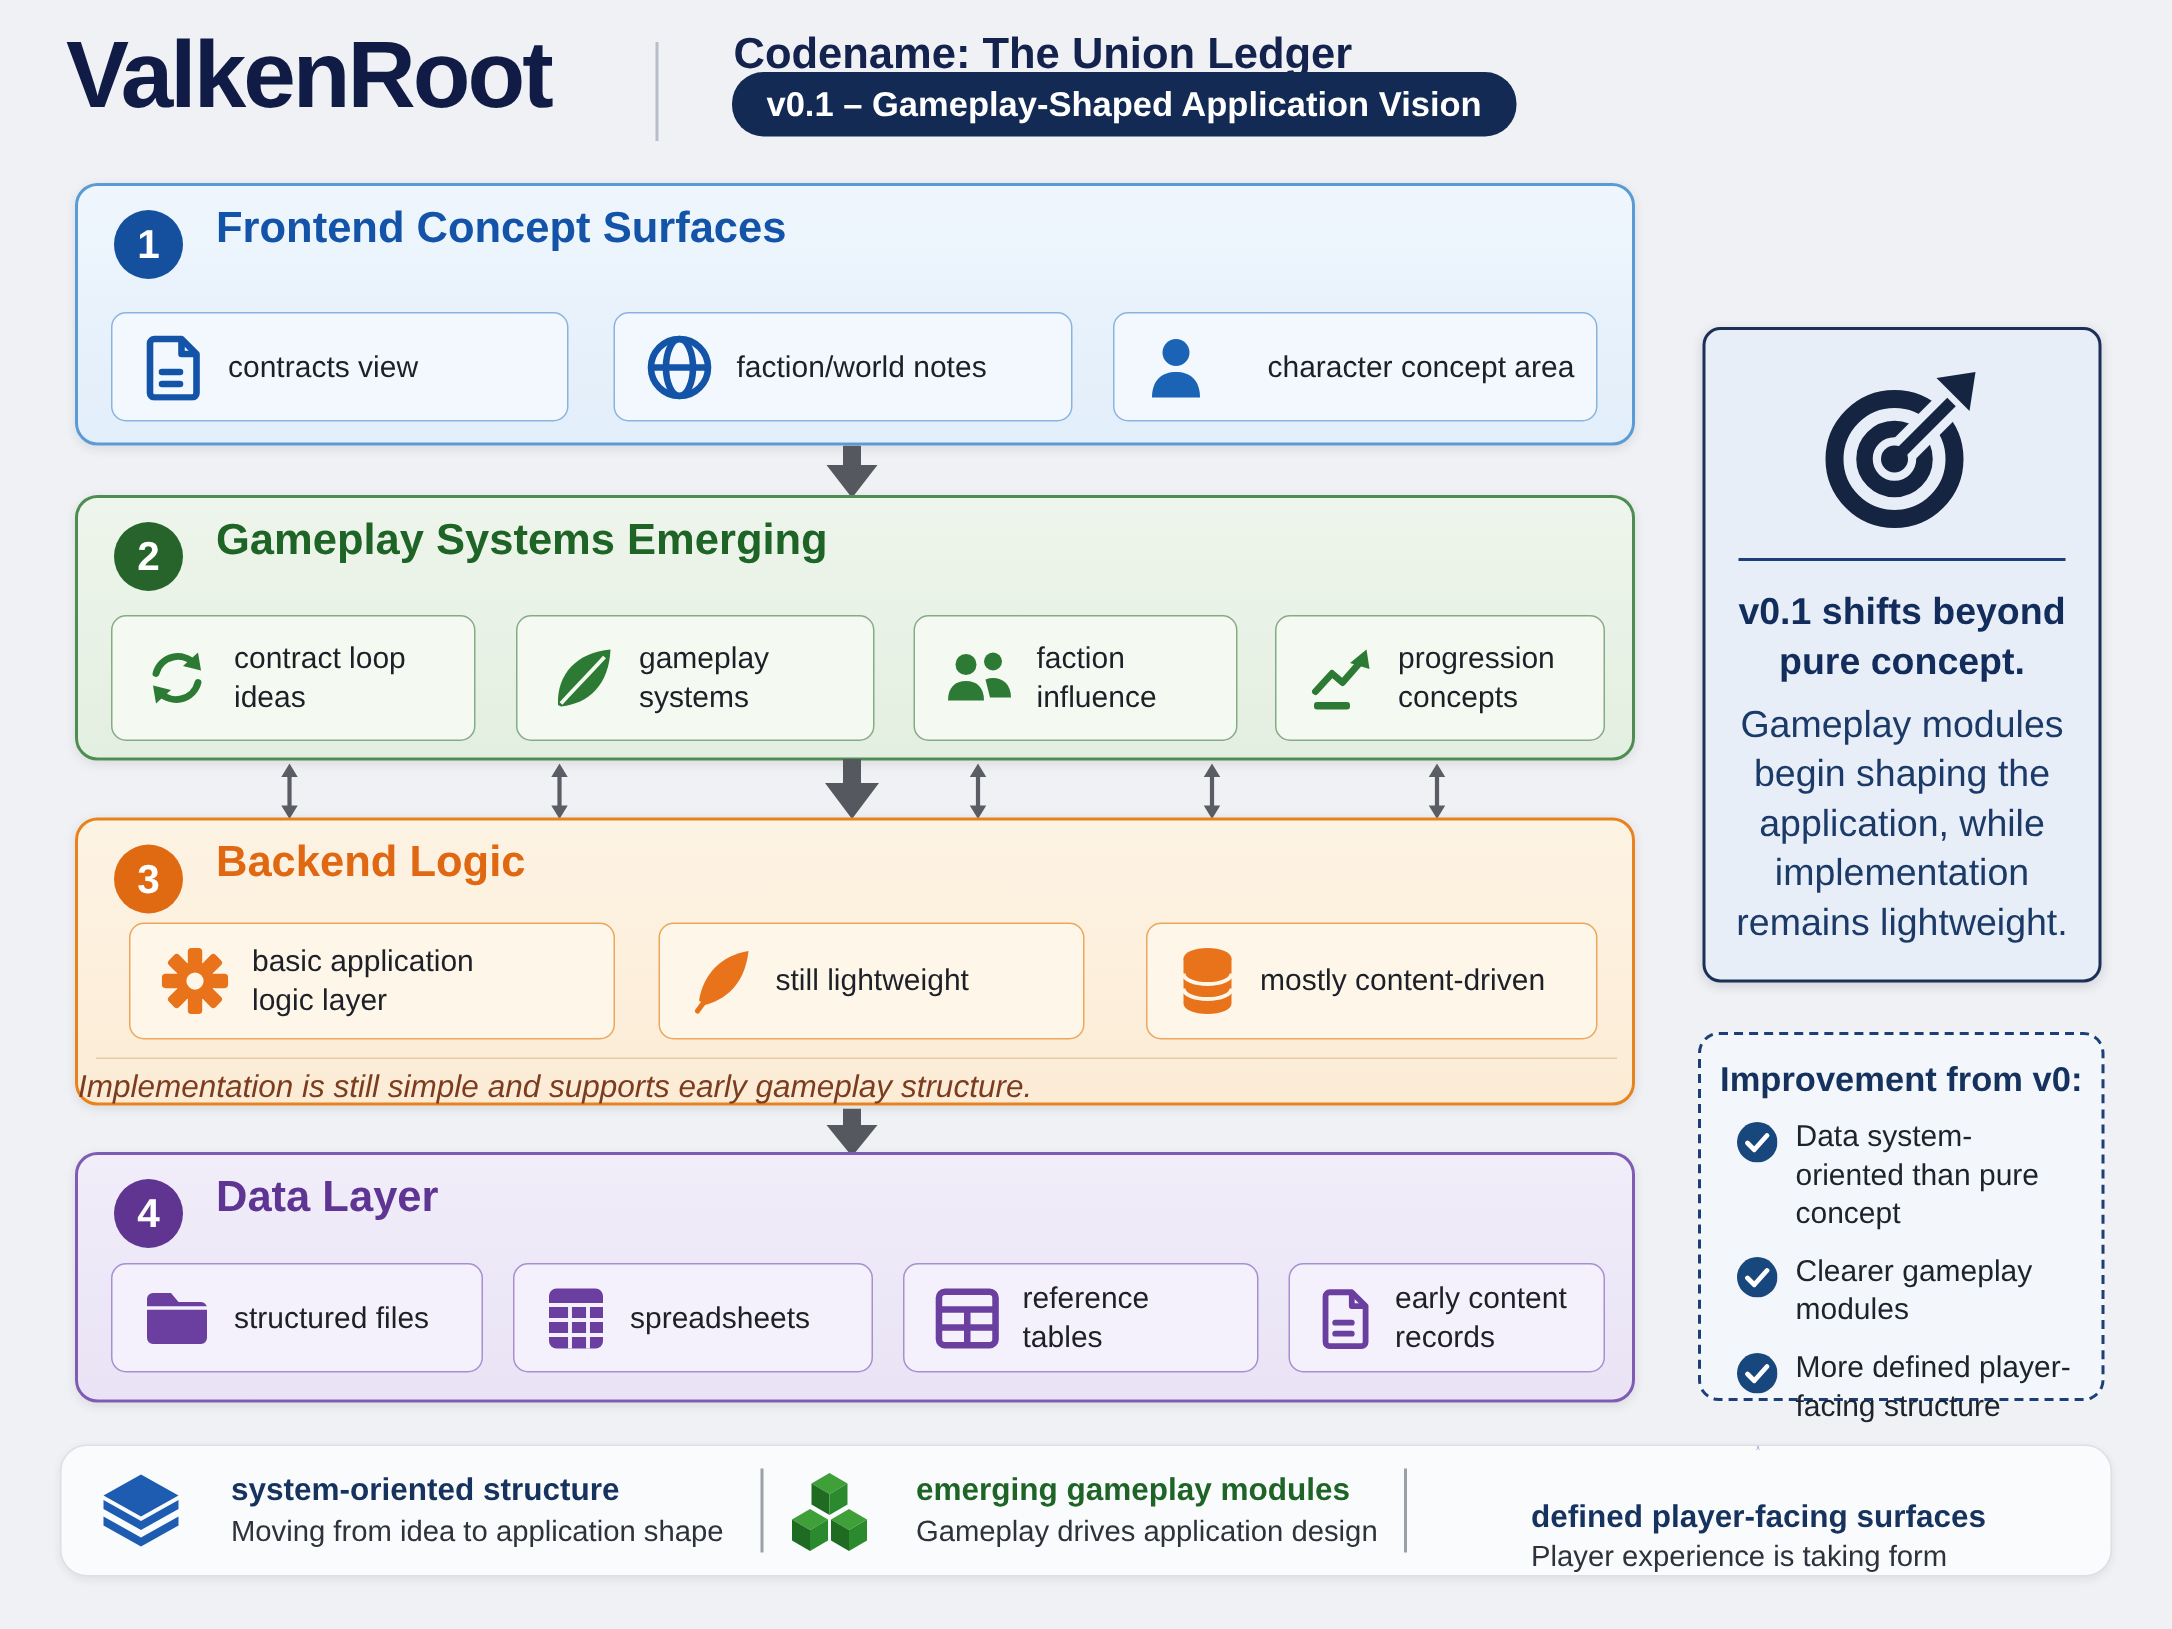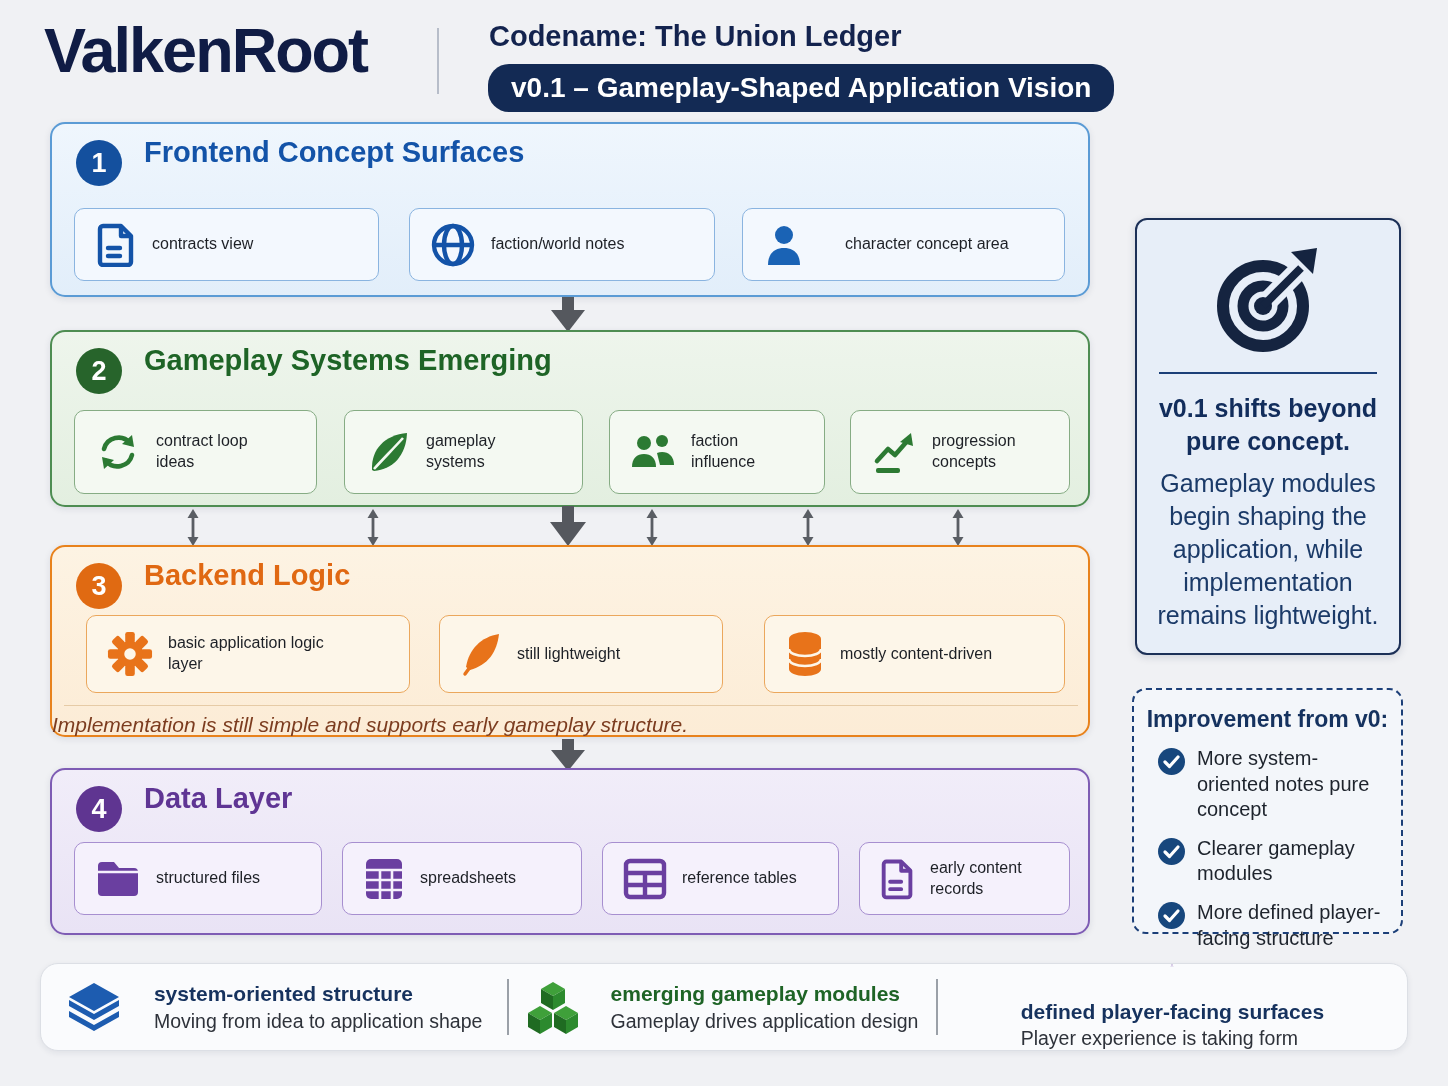--- a/index.html
+++ b/index.html
@@ -4,40 +4,40 @@
 <style>
   * { margin:0; padding:0; box-sizing:border-box; }
   html,body { background:#eef0f3; }
   body { font-family:"Liberation Sans", sans-serif; }
   .canvas { position:relative; width:1448px; height:1086px; background:#f0f1f4; overflow:hidden; }
 
   
   .logo { position:absolute; left:44px; top:14px; font-size:63px; font-weight:bold; letter-spacing:-2px; color:#101c45; }
   .hline { position:absolute; left:437px; top:28px; width:2px; height:66px; background:#b7bdc9; }
   .codename { position:absolute; left:489px; top:20px; font-size:29px; font-weight:bold; color:#13234e; }
-  .pill { position:absolute; left:488px; top:64px; background:#132a54; color:#fff; font-size:28px; font-weight:bold;
+  .pill { position:absolute; left:488px; top:48px; background:#132a54; color:#fff; font-size:23px; font-weight:bold;
           padding:8px 23px; border-radius:21px; }
 
   
   .section { position:absolute; left:50px; width:1040px; border-radius:15px; box-shadow:0 2px 7px rgba(30,40,70,.10); }
   .sec1 { top:122px; height:175px; background:linear-gradient(180deg,#eff6fd,#e2eefa); border:2px solid #5b9bd5; }
   .sec2 { top:330px; height:177px; background:linear-gradient(180deg,#eef5ec,#e3efe0); border:2px solid #4e8d52; }
   .sec3 { top:545px; height:192px; background:linear-gradient(180deg,#fdf3e3,#fcecd6; ); background:linear-gradient(180deg,#fdf3e3,#fcecd6); border:2px solid #e8821c; }
   .sec4 { top:768px; height:167px; background:linear-gradient(180deg,#f1edf9,#e9e3f5); border:2px solid #7e5cb4; }
 
   .num { position:absolute; left:24px; top:16px; width:46px; height:46px; border-radius:50%;
          color:#fff; font-size:27px; font-weight:bold; display:flex; align-items:center; justify-content:center; }
   .sec-title { position:absolute; left:92px; top:12px; font-size:29px; font-weight:bold; }
   .sec1 .num { background:#14509e; } .sec1 .sec-title { color:#1353a8; }
   .sec2 .num { background:#27642b; } .sec2 .sec-title { color:#1e6426; }
   .sec3 .num { background:#e06a12; } .sec3 .sec-title { color:#e06812; }
   .sec4 .num { background:#5f3591; } .sec4 .sec-title { color:#5f3594; }
 
   .card { position:absolute; display:flex; align-items:center; gap:15px; padding:0 14px 0 20px;
-          border-radius:10px; font-size:16px; color:#1d2026; }
+          border-radius:10px; font-size:20px; color:#1d2026; }
   .sec1 .card { border:1.5px solid #8ab4e0; background:#f3f8fe; top:84px; height:73px; }
   .sec2 .card { border:1.5px solid #86ac84; background:#f4f9f2; top:78px; height:84px; }
   .sec3 .card { border:1.5px solid #eba75c; background:#fdf6e9; top:68px; height:78px; }
   .sec4 .card { border:1.5px solid #a78fd0; background:#f5f1fc; top:72px; height:73px; }
   .card .lbl { line-height:1.3; }
 
   .sec3-div { position:absolute; left:12px; top:158px; width:1014px; height:1px; background:#e6cba6; }
   .sec3-note { position:absolute; left:0; top:166px; width:100%; text-align:left; font-style:italic;
                font-size:21px; color:#7c3c1f; }
 
@@ -277,21 +277,21 @@
     <div class="pbody">Gameplay modules begin shaping the application, while implementation remains lightweight.</div>
   </div>
 
   <div class="panelB">
     <div class="btitle">Improvement from v0:</div>
     <div class="imp-item">
       <svg width="27" height="27" viewBox="0 0 27 27">
         <circle cx="13.5" cy="13.5" r="13.5" fill="#17477d"></circle>
         <path d="M7 14 l4.5 4.5 L20 9" fill="none" stroke="#fff" stroke-width="3.2" stroke-linecap="round" stroke-linejoin="round"></path>
       </svg>
-      <span class="txt">More system-oriented notes pure concept</span>
+      <span class="txt">Data system-oriented than pure concept</span>
     </div>
     <div class="imp-item">
       <svg width="27" height="27" viewBox="0 0 27 27">
         <circle cx="13.5" cy="13.5" r="13.5" fill="#17477d"></circle>
         <path d="M7 14 l4.5 4.5 L20 9" fill="none" stroke="#fff" stroke-width="3.2" stroke-linecap="round" stroke-linejoin="round"></path>
       </svg>
       <span class="txt">Clearer gameplay modules</span>
     </div>
     <div class="imp-item">
       <svg width="27" height="27" viewBox="0 0 27 27">

